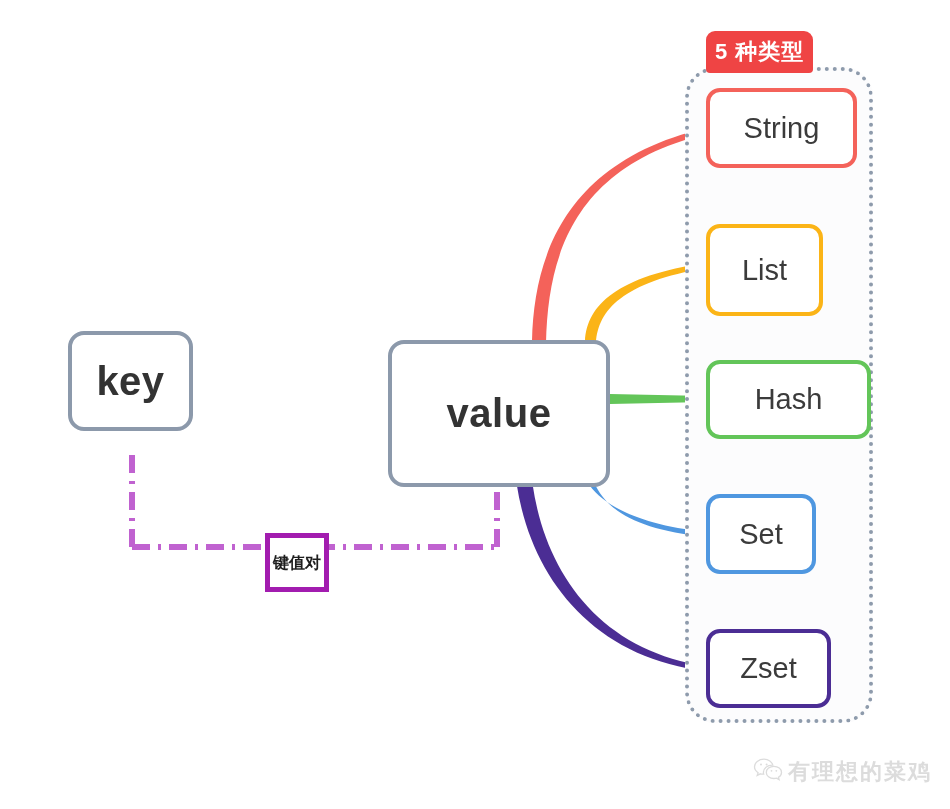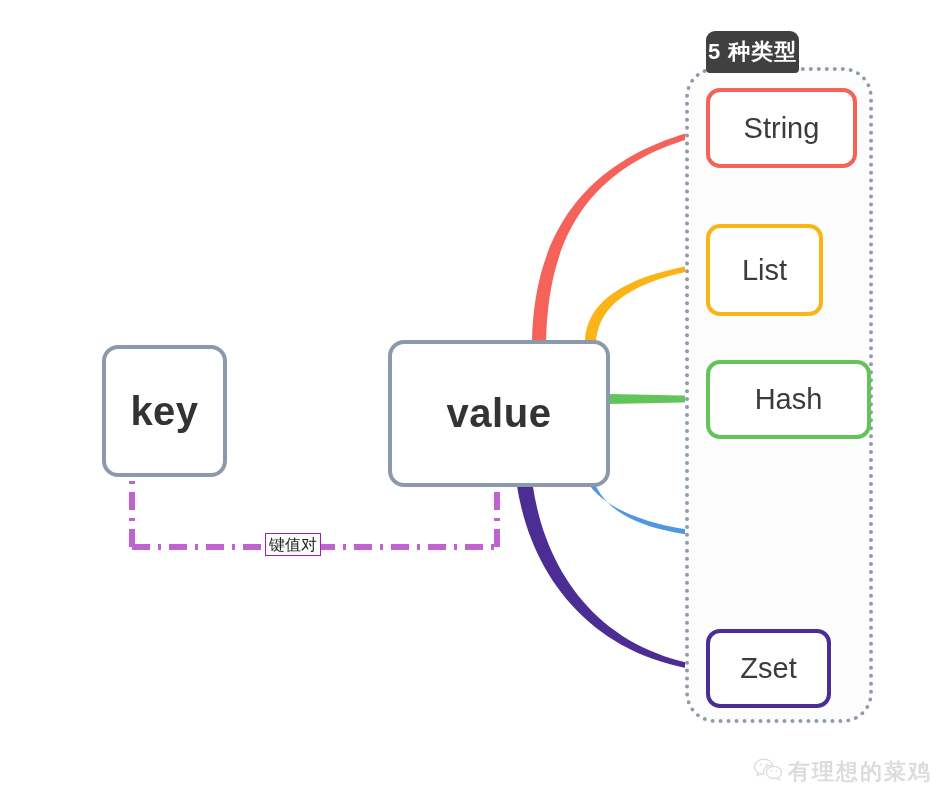--- a/index.html
+++ b/index.html
@@ -39,21 +39,21 @@
 
   
   .node-primary {
     border: 4px solid #8c99ab;
     border-radius: 16px;
     font-size: 40px;
     font-weight: bold;
     letter-spacing: .5px;
     color: #333333;
   }
-  #node-key   { left: 68px;  top: 345px; width: 125px; height: 132px; margin-left: 34px; }
+  #node-key   { left: 68px;  top: 331px; width: 125px; height: 100px; }
   #node-value { left: 388px; top: 340px; width: 222px; height: 147px; }
 
   
   .node-type {
     border-width: 4px;
     border-style: solid;
     border-radius: 14px;
     font-size: 29px;
     font-weight: normal;
     color: #3b3b3b;
@@ -74,46 +74,46 @@
     box-sizing: border-box;
     border: 4px dotted #8e9bac;
     border-radius: 30px;
     background: #fcfcfd;
   }
   #group-badge {
     position: absolute;
     left: 706px;
     top: 31px;
     height: 42px;
-    padding: 0 2px;
+    padding: 0 9px;
     box-sizing: border-box;
     display: flex;
     align-items: center;
     justify-content: center;
-    background: #404040;
+    background: #ef4444;
     color: #ffffff;
     border-radius: 9px 9px 4px 4px;
     font-size: 22px;
     font-weight: bold;
     letter-spacing: 1px;
     z-index: 3;
   }
 
   
   #kv-label {
     position: absolute;
     left: 265px;
     top: 533px;
-    padding: 1px 3px;
-    box-sizing: border-box;
-    background: #ffffff;
-    border: 1px solid #a21caf;
+    padding: 15px 3px;
+    box-sizing: border-box;
+    background: #ffffff;
+    border: 5px solid #a21caf;
     color: #1e1e1e;
     font-size: 16px;
-    font-weight: normal;
+    font-weight: bold;
     line-height: 19px;
     z-index: 4;
   }
 
   
   #watermark {
     position: absolute;
     right: 18px;
     bottom: 22px;
     display: flex;
@@ -173,20 +173,23 @@
   </div>
 
   <div class="node node-type" id="node-list" style="border-color: rgb(251, 180, 23);">
     <span>List</span>
   </div>
 
   <div class="node node-type" id="node-hash" style="border-color: rgb(99, 197, 89);">
     <span>Hash</span>
   </div>
 
+  <div class="node node-type" id="node-set" style="border-color: rgb(79, 151, 224);">
+    <span>Set</span>
+  </div>
 
   <div class="node node-type" id="node-zset" style="border-color: rgb(75, 45, 148);">
     <span>Zset</span>
   </div>
 
   <div id="kv-label">键值对</div>
 
   <div id="watermark">
     <span class="wm-icon">
       <svg width="30" height="24" viewBox="0 0 30 24">

